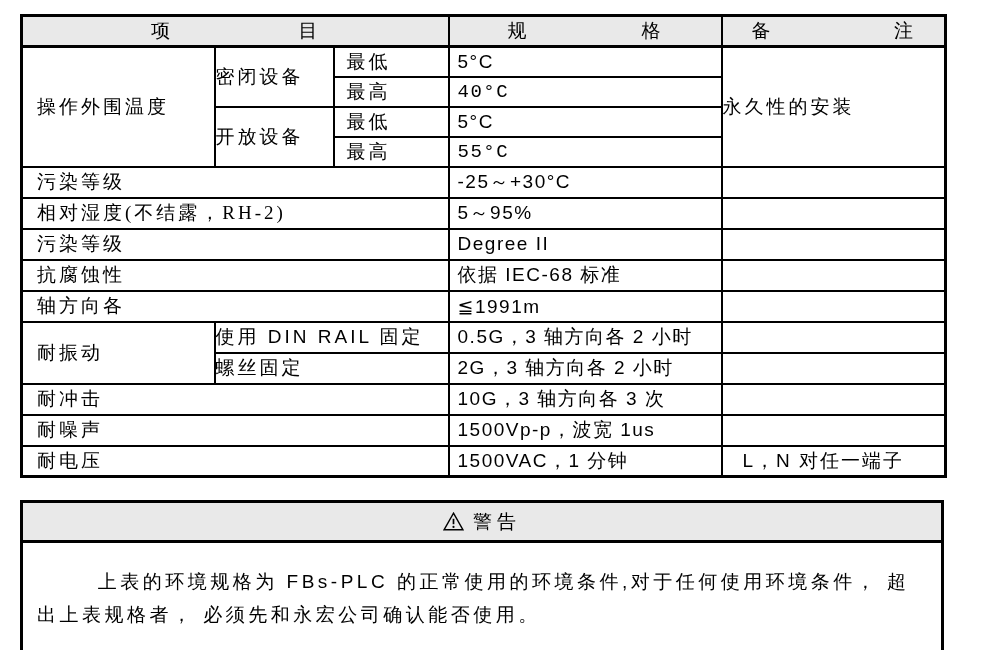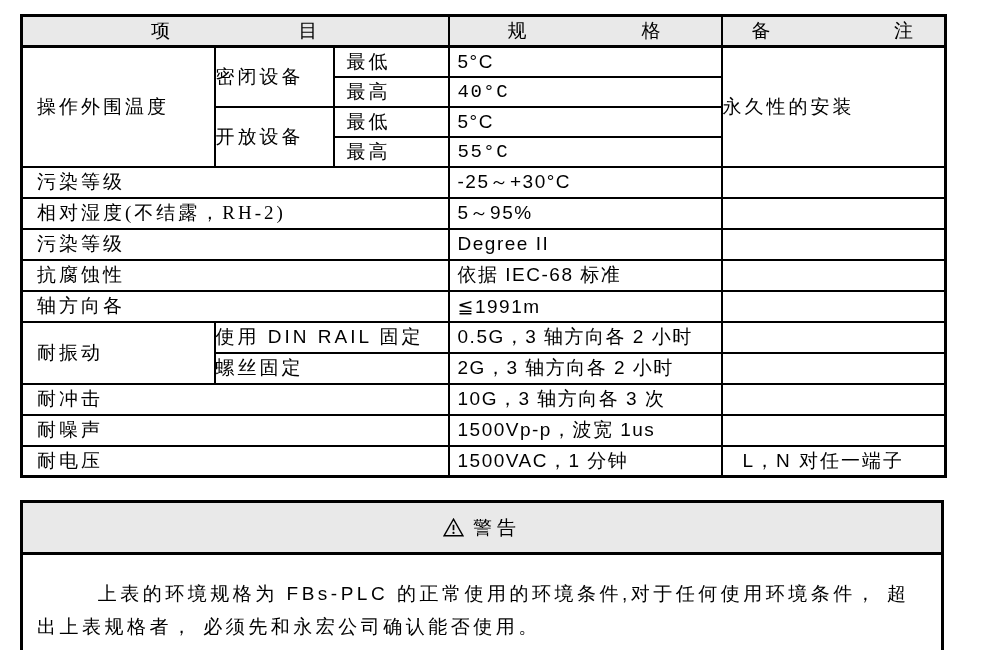--- a/index.html
+++ b/index.html
@@ -56,21 +56,21 @@
   td.thin-t { border-top-width: 1px; font-family: Liberation Mono, monospace; }
 
   
   .warnbox {
     position: absolute; left: 20px; top: 500px;
     width: 924px;
     border: 3px solid #000;
     background: #ffffff;
   }
   .warn-header {
-    height: 52px;
+    height: 40px;
     background: #e9e9e9;
     border-bottom: 3px solid #000;
     display: flex; align-items: center; justify-content: center;
     gap: 9px;
     font-size: 19px;
     letter-spacing: 5px;
   }
   .warn-icon { display: inline-flex; align-items: center; }
   .warn-body {
     padding: 22px 16px 26px 14px;

